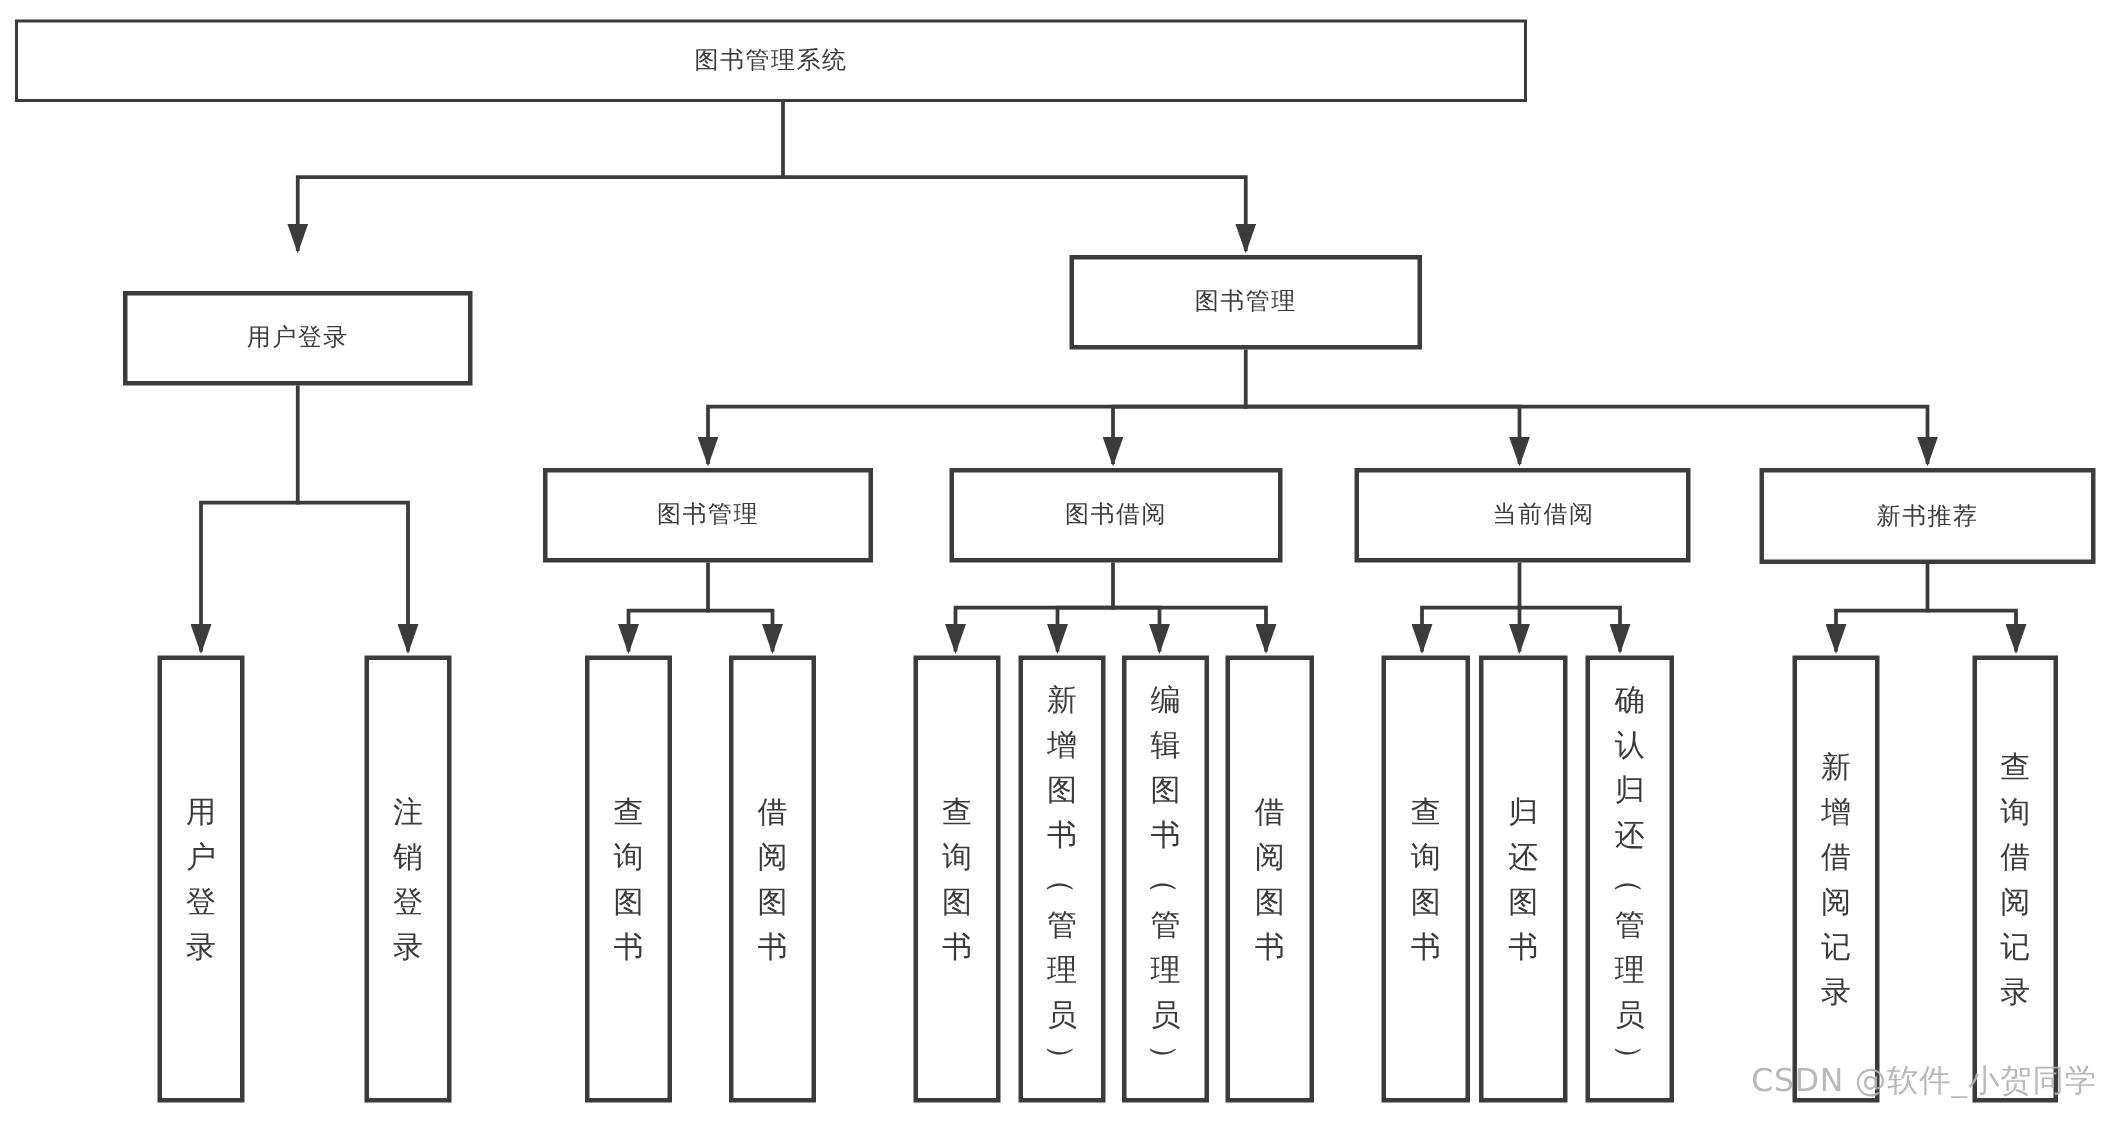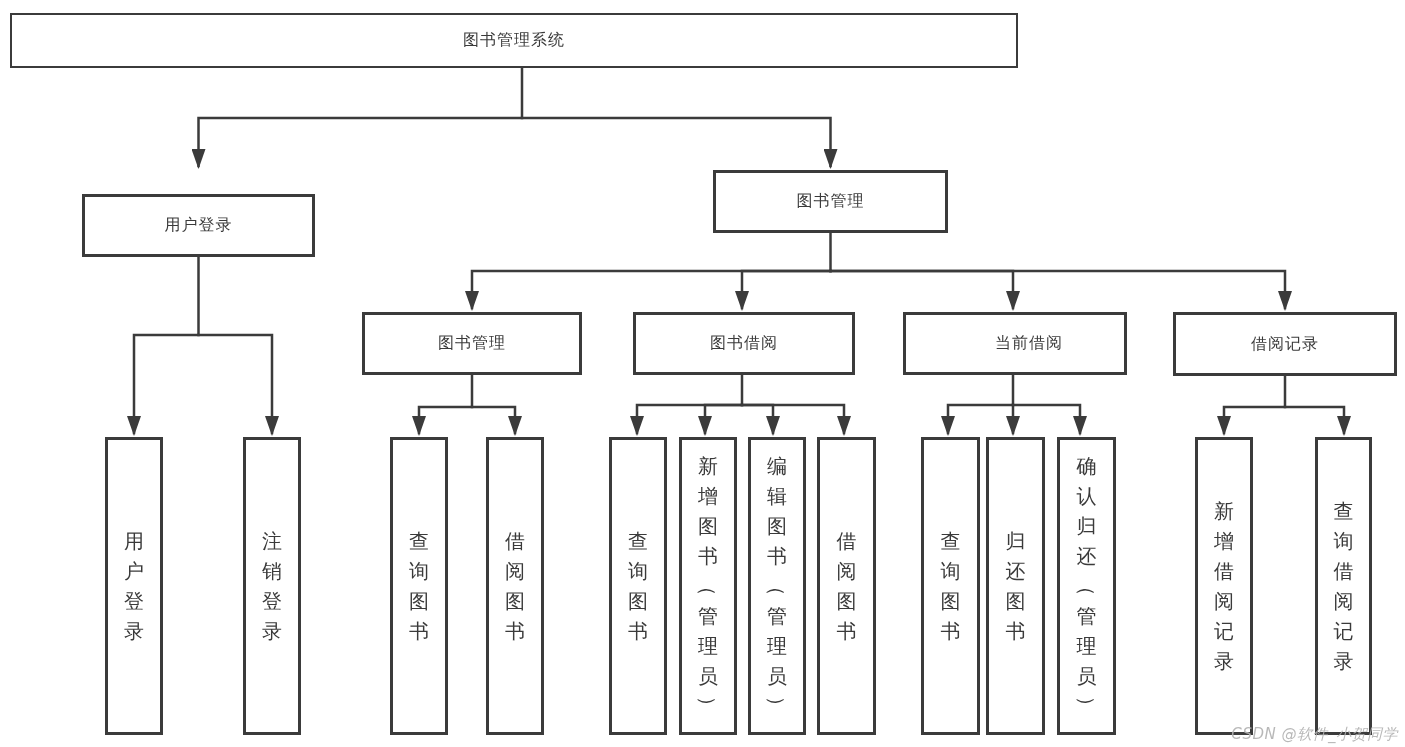--- a/index.html
+++ b/index.html
@@ -38,27 +38,26 @@
     display:flex;flex-direction:column;align-items:center;justify-content:center;
     gap:10px;
     font-size:20px;line-height:1;
     color:var(--text);
   }
   .node .vtext span{display:block;width:20px;height:20px;text-align:center;}
   .node .vtext span.rot{transform:rotate(90deg);}
 
   .watermark{
     position:absolute;
-    right:7px;bottom:3px;
-    font-size:15px;
+    right:7px;bottom:13px;
+    font-size:21px;
     color:var(--wm);
     opacity:.92;
     letter-spacing:.5px;
     white-space:nowrap;
-    font-style:italic;
   }
 </style>
 </head>
 <body>
 
 <div class="canvas">
 
   <svg class="connectors" viewBox="0 0 1405 747" fill="none" stroke="#3b3b3b" stroke-width="2.5" stroke-linejoin="miter" stroke-linecap="square">
     <defs>
       <marker id="arrow" viewBox="0 0 20 14" refX="17" refY="7" markerWidth="20" markerHeight="14" markerUnits="userSpaceOnUse" orient="auto">
@@ -108,21 +107,21 @@
   <div class="node" style="left:362px;top:312px;width:220px;height:63px;">
     <span class="hlabel">图书管理</span>
   </div>
   <div class="node" style="left:633px;top:312px;width:222px;height:63px;">
     <span class="hlabel">图书借阅</span>
   </div>
   <div class="node" style="left:903px;top:312px;width:224px;height:63px;padding-left:28px;">
     <span class="hlabel">当前借阅</span>
   </div>
   <div class="node" style="left:1173px;top:312px;width:224px;height:64px;">
-    <span class="hlabel">借阅记录</span>
+    <span class="hlabel">新书推荐</span>
   </div>
 
   <div class="node" style="left:105px;top:437px;width:58px;height:298px;">
     <span class="vtext">
         <span>用</span>
         <span>户</span>
         <span>登</span>
         <span>录</span>
       </span>
   </div>

